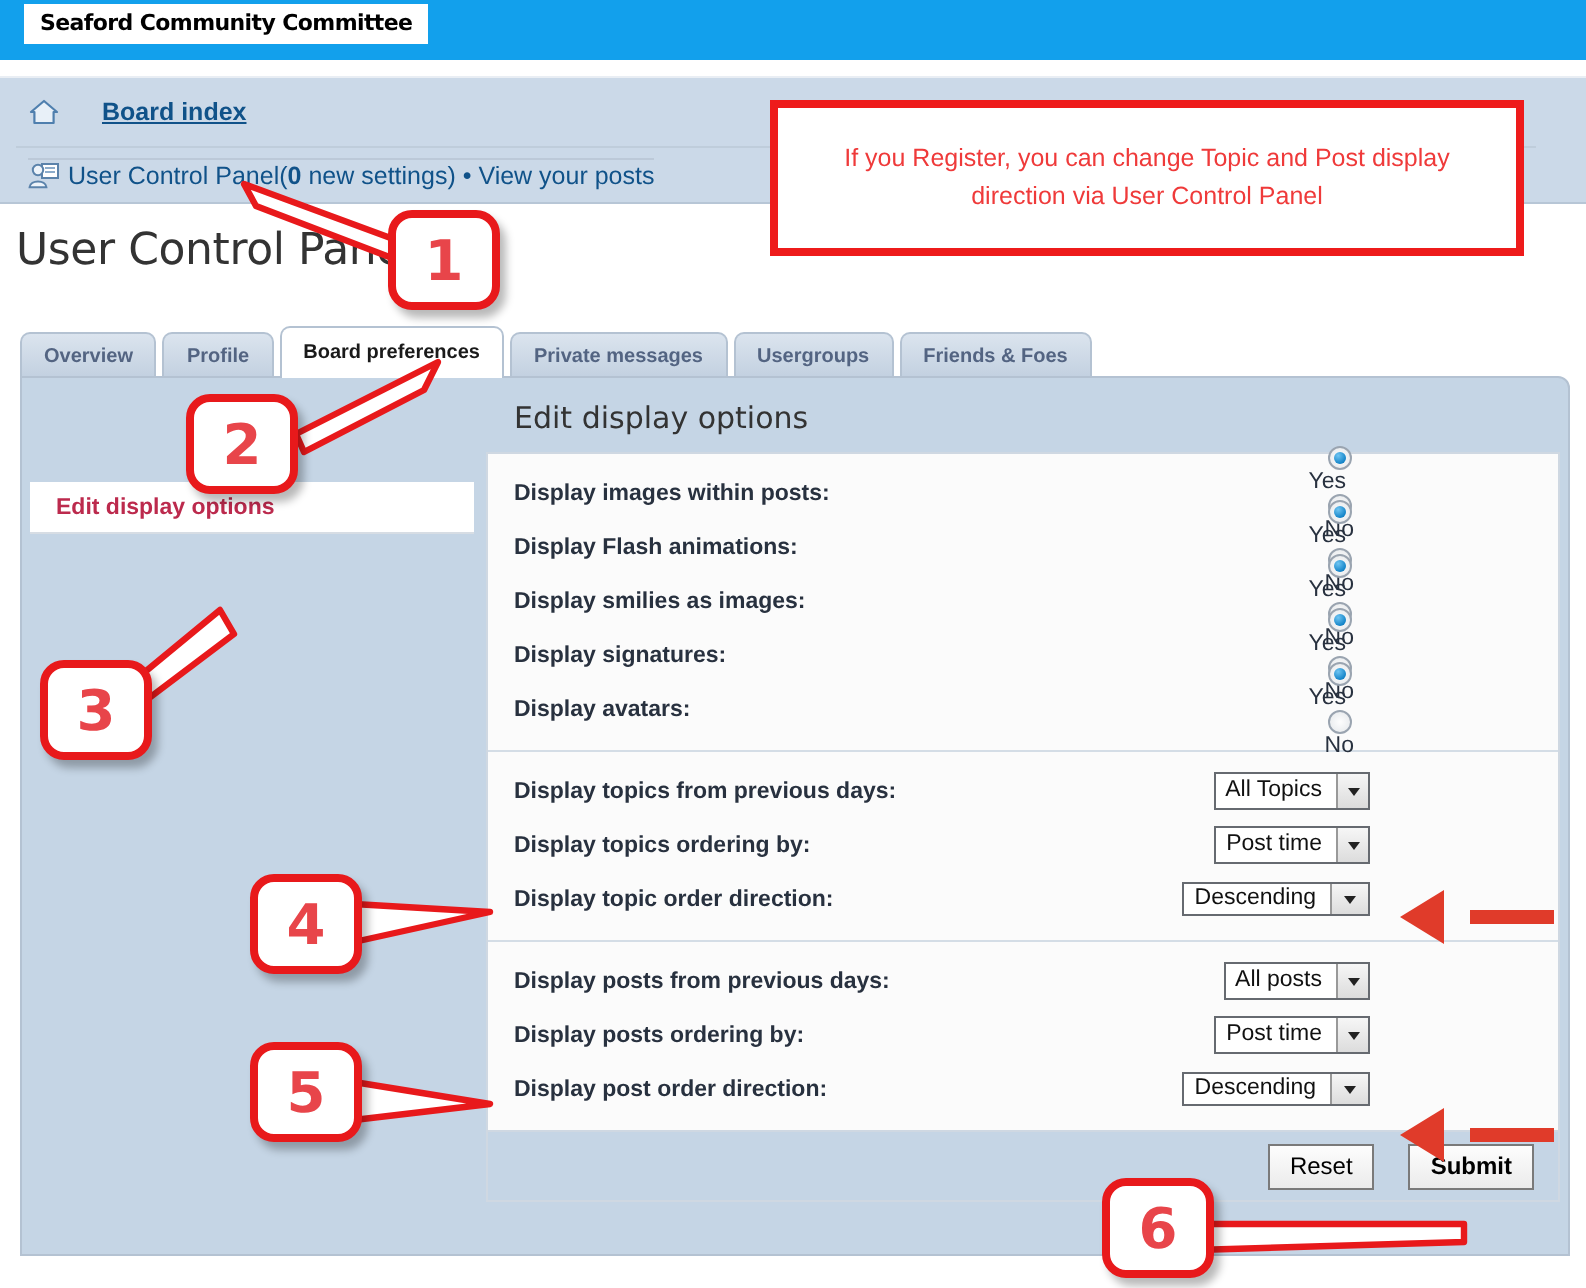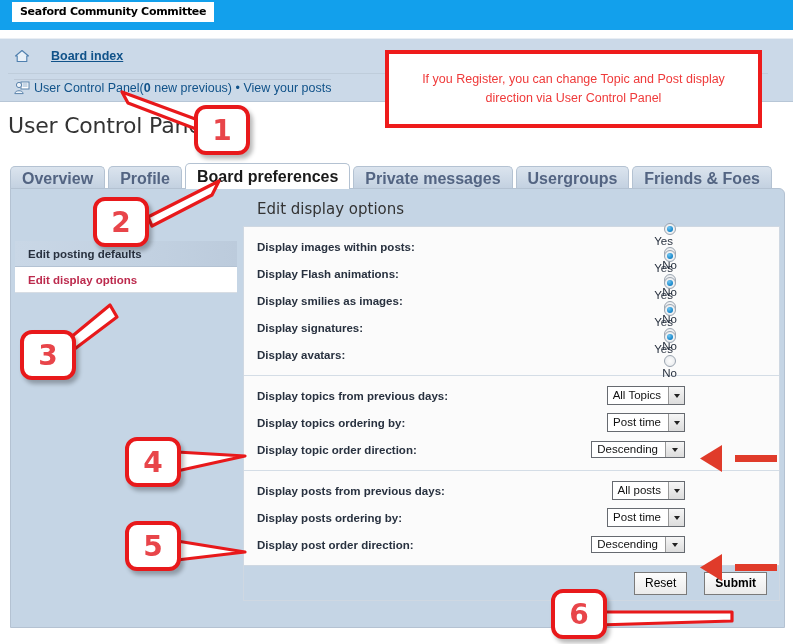--- a/index.html
+++ b/index.html
@@ -60,21 +60,21 @@
   }
 
   
   .tabs {
     position:absolute; left:10px; top:163px; height:26px;
     display:flex; align-items:flex-end; gap:3px;
   }
   .tab {
     height:23px; line-height:23px;
     padding:0 11px;
-    font-size:16px; font-weight:bold; color:#536482;
+    font-size:10px; font-weight:bold; color:#536482;
     background:linear-gradient(to bottom,#dbe4ee 0%, #c2d0e0 100%);
     border:1px solid #b4c2d2; border-bottom:none;
     border-radius:5px 5px 0 0;
     white-space:nowrap;
     cursor:pointer;
   }
   .tab.active {
     background:#ffffff; color:#1a1a1a;
     border-color:#b4c2d2;
     height:26px; line-height:26px;
@@ -237,21 +237,21 @@
     <span class="user-icon">
       <svg width="16" height="15" viewBox="0 0 16 15">
         <rect x="7" y="2" width="8" height="7" fill="#ffffff" stroke="#5b83ab" stroke-width="1"></rect>
         <line x1="8.5" y1="4" x2="13.5" y2="4" stroke="#7fa3c6" stroke-width="0.9"></line>
         <line x1="8.5" y1="6" x2="13.5" y2="6" stroke="#7fa3c6" stroke-width="0.9"></line>
         <circle cx="5" cy="5" r="2.6" fill="#eef4fa" stroke="#5b83ab" stroke-width="1"></circle>
         <path d="M0.8 13.6 C1.2 9.8 8.8 9.8 9.2 13.6 Z" fill="#eef4fa" stroke="#5b83ab" stroke-width="1"></path>
       </svg>
     </span>
     <span class="ucp-text">
-      <a class="ucp-link" href="#">User Control Panel</a><span>(</span><b>0</b><span> new previous)</span>
+      <a class="ucp-link" href="#">User Control Panel</a><span>(</span><b>0</b><span> new settings)</span>
       <span>•</span>
       <a class="ucp-link" href="#">View your posts</a>
     </span>
   </div>
 </div>
 
 <div class="page-title">User Control Panel</div>
 
 <div class="tabs">
   <div class="tab">Overview</div>
@@ -259,21 +259,20 @@
   <div class="tab active">Board preferences</div>
   <div class="tab">Private messages</div>
   <div class="tab">Usergroups</div>
   <div class="tab">Friends &amp; Foes</div>
 </div>
 
 <div class="panel">
   <div class="panel-inner">
 
     <div class="sidenav">
-      <div class="sidenav-item">Edit posting defaults</div>
       <div class="sidenav-item active">Edit display options</div>
     </div>
 
     <div class="content">
       <div class="content-head">Edit display options</div>
 
       <div class="form-box">
 
         <div class="fieldset">
 

